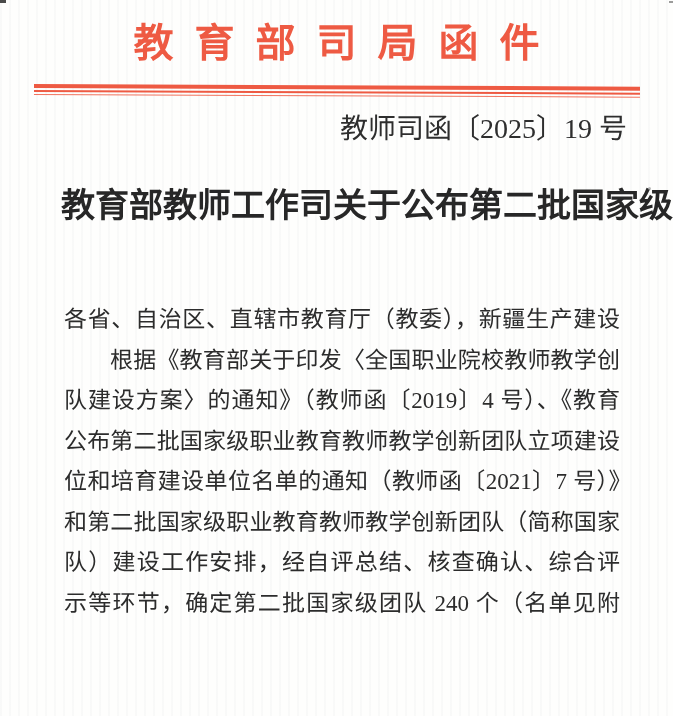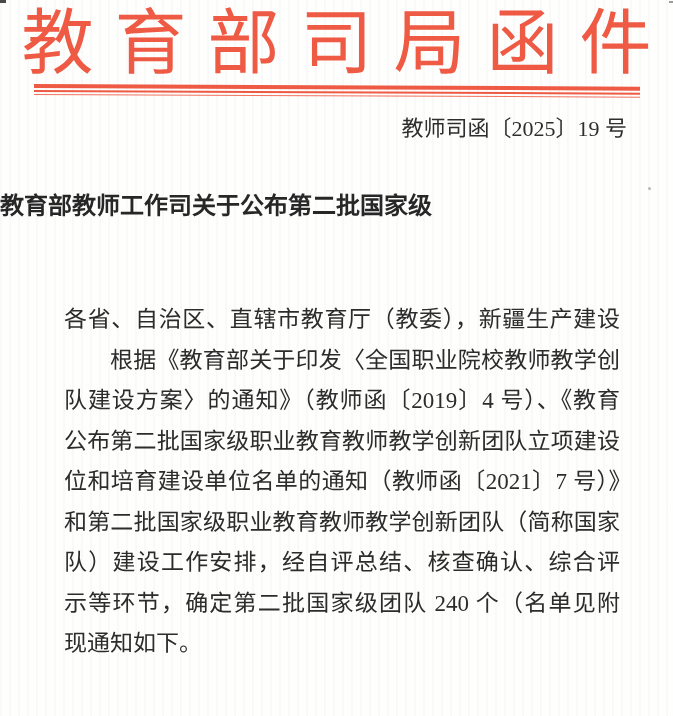--- a/index.html
+++ b/index.html
@@ -23,23 +23,23 @@
     color: var(--ink, #2b2b2b);
   }
 
   
   .letterhead {
     position: absolute;
     top: 12px;
     left: 0;
     width: 100%;
     text-align: center;
-    font-size: 72px;
+    font-size: 40px;
     line-height: 64px;
-    font-weight: 400;
+    font-weight: 700;
     color: var(--accent, #ee5a43);
     letter-spacing: 21px;
     text-indent: 21px;
     white-space: nowrap;
   }
 
   
   .rule {
     position: absolute;
     top: 84px;
@@ -52,34 +52,34 @@
   .rule .g1 { height: 2px; }
   .rule .r2 { height: 2px;   background: var(--accent, #ee5a43); }
   .rule .g2 { height: 2px; }
   .rule .r3 { height: 1px;   background: var(--accent, #ee5a43); opacity: 0.85; }
 
   
   .doc-number {
     position: absolute;
     top: 114px;
     right: 46px;
-    font-size: 22px;
+    font-size: 28px;
     line-height: 30px;
     color: #2e2e2e;
     white-space: nowrap;
   }
 
   
   .title {
     position: absolute;
     top: 186px;
     left: 0;
     width: 100%;
-    text-align: left;
-    font-size: 24px;
+    text-align: right;
+    font-size: 34px;
     line-height: 40px;
     font-weight: 700;
     color: #272727;
   }
   .title .t-line { white-space: nowrap; }
 
   
   .body-text {
     position: absolute;
     top: 300px;
@@ -131,20 +131,19 @@
 
   <div class="body-text">
     <div class="line j">各省、自治区、直辖市教育厅（教委），新疆生产建设兵团</div>
     <div class="line j indent">根据《教育部关于印发〈全国职业院校教师教学创新团</div>
     <div class="line j">队建设方案〉的通知》（教师函〔2019〕4 号）、《教育部关于</div>
     <div class="line j">公布第二批国家级职业教育教师教学创新团队立项建设单</div>
     <div class="line j">位和培育建设单位名单的通知（教师函〔2021〕7 号）》要求</div>
     <div class="line j">和第二批国家级职业教育教师教学创新团队（简称国家级团</div>
     <div class="line j">队）建设工作安排，经自评总结、核查确认、综合评议、公</div>
     <div class="line j">示等环节，确定第二批国家级团队 240 个（名单见附件），</div>
-    <div class="line">现通知如下。</div>
   </div>
 
   <div class="speck tl"></div>
   <div class="speck tr"></div>
   <div class="speck dot"></div>
 
 </div>
 
 </body></html>

